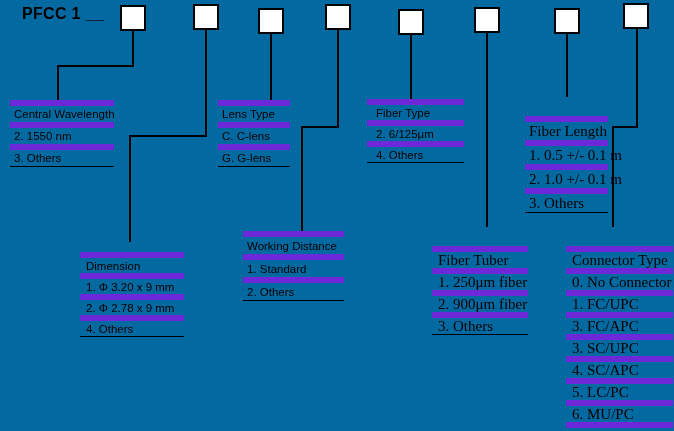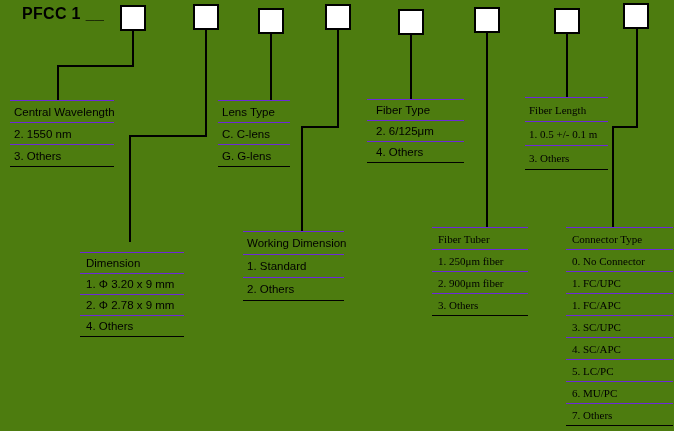--- a/index.html
+++ b/index.html
@@ -1,30 +1,30 @@
 <!DOCTYPE html>
 <html><head>
 <meta charset="utf-8">
 <style>
   html,body{margin:0;padding:0;background:#fff;}
-  .canvas{position:relative;width:674px;height:431px;background:#4d7c0f;color:#000;
+  .canvas{position:relative;width:674px;height:431px;background:#0369a1;color:#000;
           font-family:"Liberation Sans",sans-serif;overflow:hidden;}
   .title{position:absolute;left:22px;top:5px;font-weight:bold;font-size:16px;
          letter-spacing:.3px;white-space:nowrap;}
   .title .us{margin-left:5px;font-weight:bold;}
   .box{position:absolute;width:26px;height:26px;border:2px solid #000;
        box-sizing:border-box;background:#fff;}
   .vl{position:absolute;width:2px;background:#000;}
   .hl{position:absolute;height:2px;background:#000;}
   .table{position:absolute;box-sizing:border-box;}
-  .row{box-sizing:border-box;border-top:1px solid #6d28d9;display:flex;align-items:center;
+  .row{box-sizing:border-box;border-top:6px solid #6d28d9;display:flex;align-items:center;
        padding-left:var(--pl,4px);height:var(--rh,22px);white-space:nowrap;}
   .endrule{border-top:1px solid #000;height:0;}
   .sans{font-family:"Liberation Sans",sans-serif;font-size:11.5px;}
-  .serif{font-family:"Liberation Serif",serif;font-size:11px;}
+  .serif{font-family:"Liberation Serif",serif;font-size:15px;margin-top:19px;}
 </style>
 </head>
 <body>
 
 <div class="canvas">
 
   <div class="title">
     <span>PFCC 1</span><span class="us">__</span>
   </div>
 
@@ -77,21 +77,21 @@
   </div>
 
   <div class="table sans" style="left:218px;top:100px;width:72px;--rh:22px">
     <div class="row">Lens Type</div>
     <div class="row">C. C-lens</div>
     <div class="row">G. G-lens</div>
     <div class="endrule"></div>
   </div>
 
   <div class="table sans" style="left:243px;top:231px;width:101px;--rh:23px">
-    <div class="row">Working Dimension</div>
+    <div class="row">Working Distance</div>
     <div class="row">1. Standard</div>
     <div class="row">2. Others</div>
     <div class="endrule"></div>
   </div>
 
   <div class="table sans" style="left:367px;top:99px;width:97px;--rh:21px;--pl:9px">
     <div class="row">Fiber Type</div>
     <div class="row">2. 6/125μm</div>
     <div class="row">4. Others</div>
     <div class="endrule"></div>
@@ -101,29 +101,30 @@
     <div class="row">Fiber Tuber</div>
     <div class="row">1. 250μm fiber</div>
     <div class="row">2. 900μm fiber</div>
     <div class="row">3. Others</div>
     <div class="endrule"></div>
   </div>
 
   <div class="table serif" style="left:525px;top:97px;width:83px;--rh:24px">
     <div class="row">Fiber Length</div>
     <div class="row">1. 0.5 +/- 0.1 m</div>
+    <div class="row">2. 1.0 +/- 0.1 m</div>
     <div class="row">3. Others</div>
     <div class="endrule"></div>
   </div>
 
   <div class="table serif" style="left:566px;top:227px;width:107px;--rh:22px;--pl:6px">
     <div class="row">Connector Type</div>
     <div class="row">0. No Connector</div>
     <div class="row">1. FC/UPC</div>
-    <div class="row">1. FC/APC</div>
+    <div class="row">3. FC/APC</div>
     <div class="row">3. SC/UPC</div>
     <div class="row">4. SC/APC</div>
     <div class="row">5. LC/PC</div>
     <div class="row">6. MU/PC</div>
     <div class="row">7. Others</div>
     <div class="endrule"></div>
   </div>
 
 </div>
 

